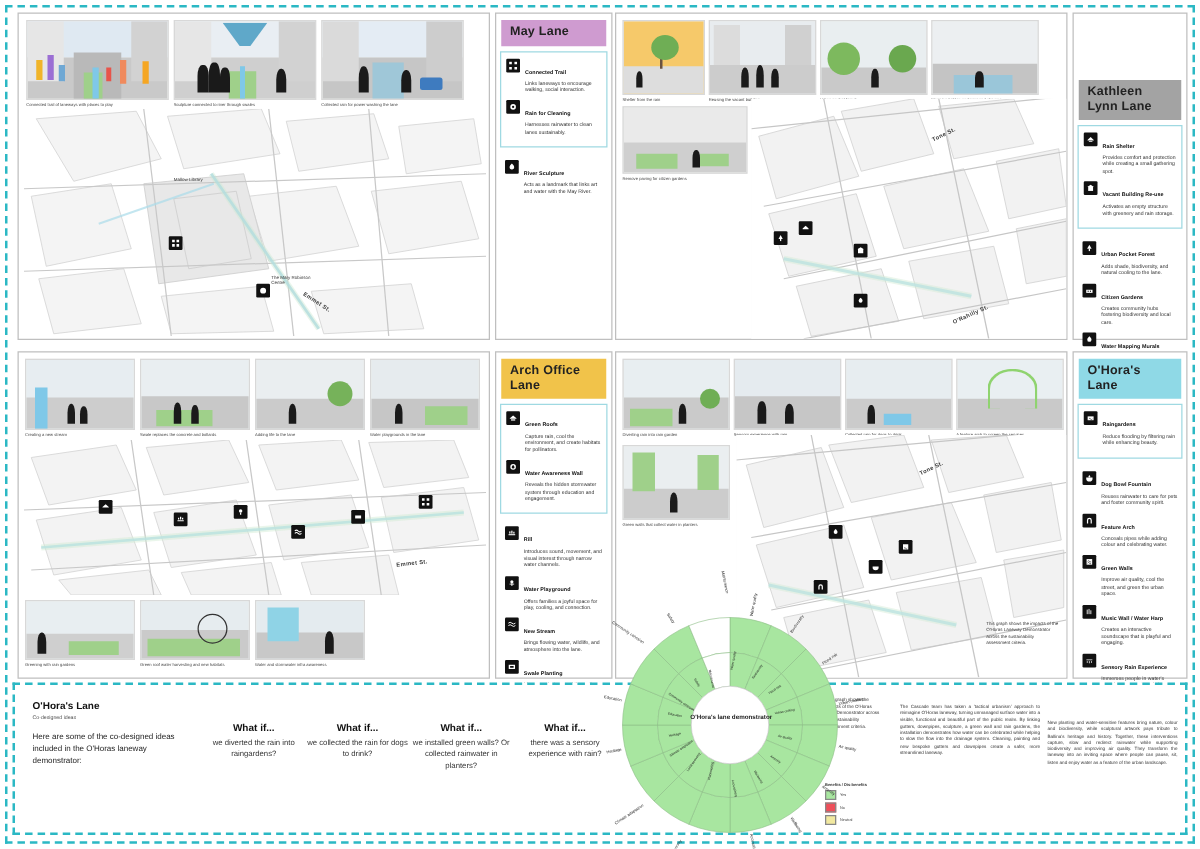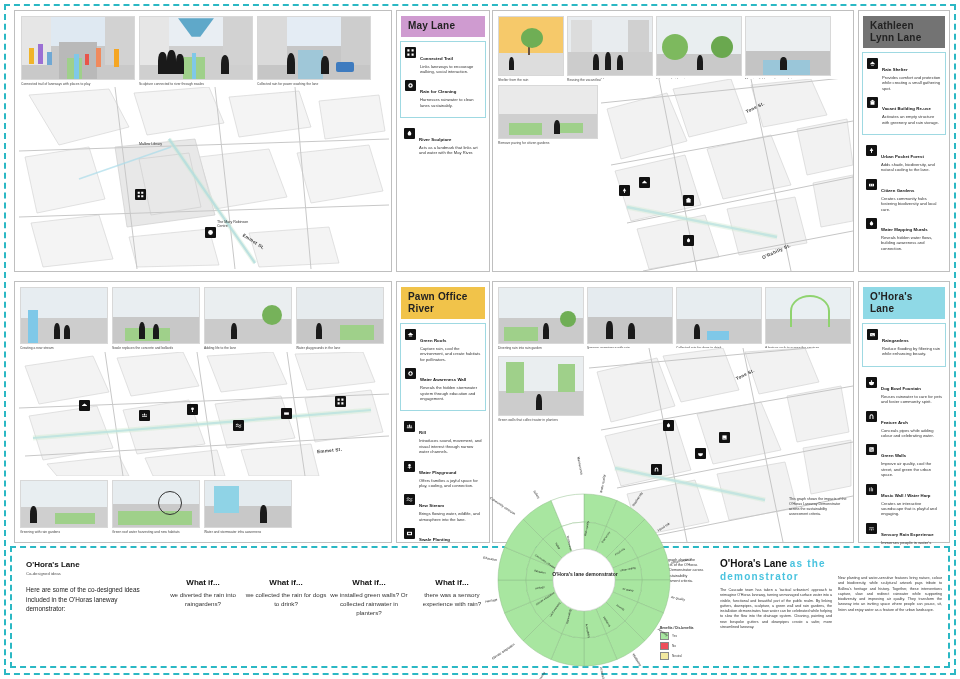--- a/index.html
+++ b/index.html
@@ -9,21 +9,21 @@
   
   .outer-dash{position:absolute;left:4px;top:4px;width:952px;height:671px;
       border:2px dashed #2bb8c4;box-sizing:border-box;}
 
   .panel{position:absolute;box-sizing:border-box;border:1px solid #bfbfbf;background:#fff;}
 
   
   .chip{font-size:10px;font-weight:700;letter-spacing:.2px;padding:4px 7px 5px 7px;
         color:#222;line-height:1.15;}
   .chip.may{background:#cf9bd0;}
-  .chip.kathleen{background:#737373;}
+  .chip.kathleen{background:#a3a3a3;margin-top:48px;}
   .chip.pawn{background:#f1c34a;}
   .chip.ohora{background:#8fd9e6;}
 
   
   .legend-box{border:1px solid #9fd9e2;margin:4px 3px 0 3px;padding:4px 4px 4px 4px;}
   .legend-box.plain{border:none;padding-top:5px;}
   .leg-item{display:flex;gap:4px;margin-bottom:5px;}
   .leg-ico{width:11px;height:11px;flex:0 0 11px;background:#111;border-radius:1px;
            display:flex;align-items:center;justify-content:center;margin-top:1px;}
   .leg-ico svg{display:block;}
@@ -535,21 +535,21 @@
           <div style="position:absolute;left:10%;top:10%;width:30%;height:60%;background:#8fd3e6;"></div>
           <div class="ph-fig" style="left:64%;width:7px;height:18px;"></div>
         </div>
         <div class="cap">Water and stormwater infra awareness</div>
       </div>
     </div>
   </div>
 
   <div class="panel" style="left:396px;top:281px;width:94px;height:262px;">
     <div style="padding:5px 4px 0 4px;">
-      <div class="chip pawn">Pawn Office River</div>
+      <div class="chip pawn">Arch Office Lane</div>
     </div>
     <div class="legend-box">
       <div class="leg-item">
         <span class="leg-ico">
           <svg width="7" height="7" viewBox="0 0 10 10">
               <path d="M1.2 5.2 5 2l3.8 3.2v.6H1.2z" fill="#fff"></path>
               <rect x="2.6" y="6.4" width="4.8" height="1.4" fill="#fff"></rect>
             </svg>
         </span>
         <span class="leg-txt">
@@ -857,24 +857,20 @@
         <span class="lg-sw" style="background:#ef4f5a;"></span>
         <span class="lg-lb">No</span>
       </div>
       <div class="lg-row">
         <span class="lg-sw" style="background:#f2e9a0;"></span>
         <span class="lg-lb">Neutral</span>
       </div>
     </div>
 
     <div style="position:absolute;left:708px;top:10px;width:112px;">
-      <div class="demo-h">
-        <span>O'Hora's Lane</span>
-        <em>as the demonstrator</em>
-      </div>
       <div class="demo-p" style="margin-top:5px;">The Cascade team has taken a 'tactical urbanism' approach to reimagine O'Horas laneway, turning unmanaged surface water into a visible, functional and beautiful part of the public realm. By linking gutters, downpipes, sculpture, a green wall and rain gardens, the installation demonstrates how water can be celebrated while helping to slow the flow into the drainage system. Cleaning, painting and new bespoke gutters and downpipes create a safer, more streamlined laneway.</div>
     </div>
     <div class="demo-p" style="position:absolute;left:826px;top:28px;width:104px;">New planting and water-sensitive features bring nature, colour and biodiversity, while sculptural artwork pays tribute to Ballina's heritage and history. Together, these interventions capture, slow and redirect rainwater while supporting biodiversity and improving air quality. They transform the laneway into an inviting space where people can pause, sit, listen and enjoy water as a feature of the urban landscape.</div>
   </div>
 
   <div style="position:absolute;left:496px;top:488px;width:180px;height:184px;">
     <svg width="180" height="184" viewBox="0 0 180 184">
       <g transform="translate(88,92)">
 
         <g id="outer">

